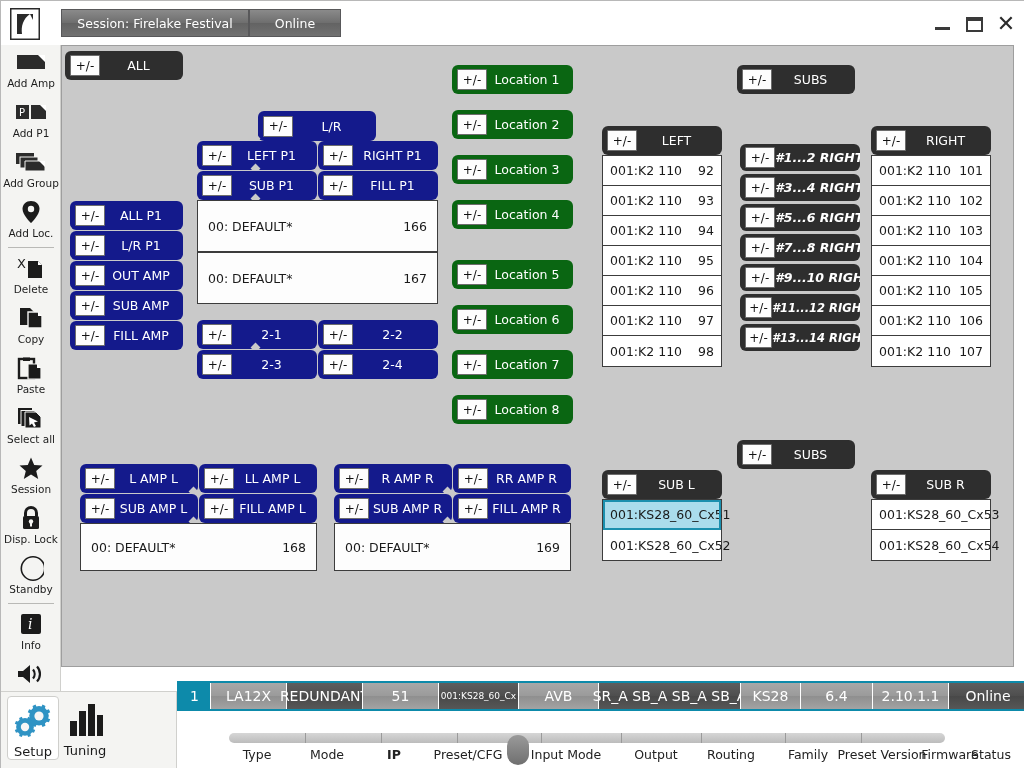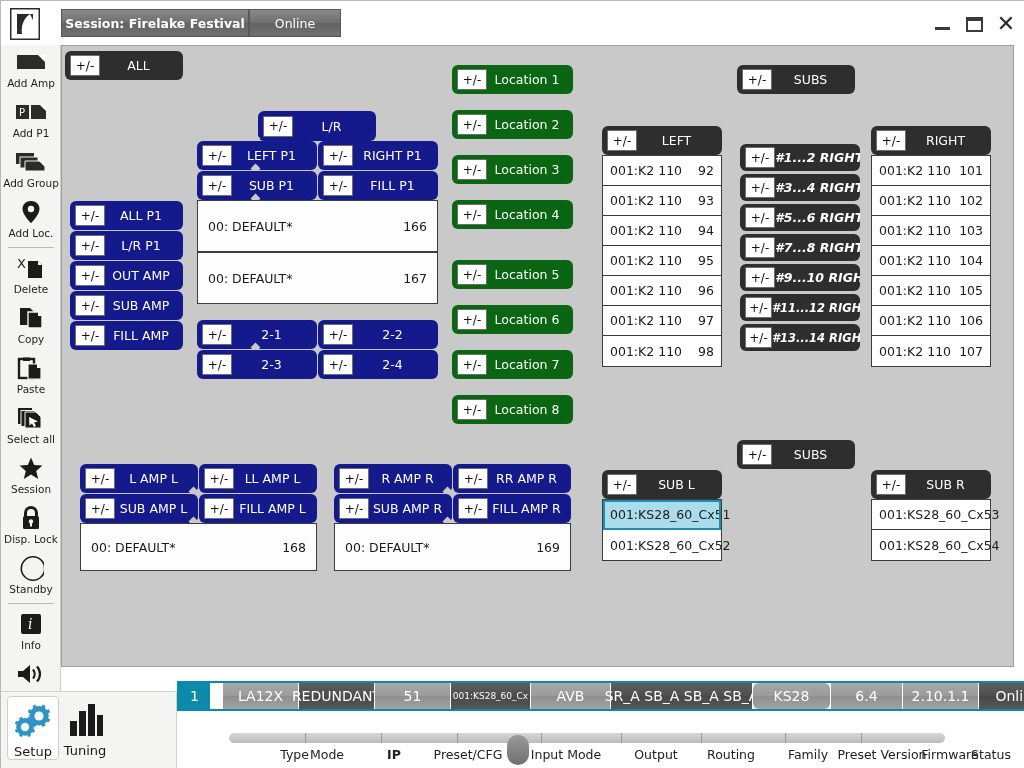--- a/index.html
+++ b/index.html
@@ -26,21 +26,21 @@
   }
   .tb-seg {
     position: absolute; top: 8px; height: 28px;
     background: linear-gradient(180deg,#8a8a8a 0%, #6e6e6e 50%, #636363 51%, #717171 100%);
     border: 1px solid #58585a;
     color: #ffffff;
     font-size: 12.5px;
     display: flex; align-items: center; justify-content: center;
     white-space: nowrap;
   }
-  #tb-session { left: 60px; width: 188px; font-weight: bold; }
+  #tb-session { left: 60px; width: 188px; }
   #tb-online  { left: 248px; width: 92px; }
   #tb-msg     { left: 340px; width: 370px; }
 
   .winbtn {
     position: absolute; top: 10px; width: 26px; height: 26px;
     display: flex; align-items: center; justify-content: center;
     color: #333; cursor: pointer;
   }
   #win-min { left: 928px; }
   #win-max { left: 960px; }
@@ -707,46 +707,46 @@
         <span class="lnum">54</span>
       </div>
     </div>
 
   </div>
 
   <div id="bottombar">
 
     <div id="statusrow">
       <div class="scell idx" style="width:32px;">1</div>
-      <div class="scell" style="width:76px;margin-left:12px;">LA12X</div>
+      <div class="scell" style="width:76px;">LA12X</div>
       <div class="scell dk" style="width:76px;">REDUNDANT</div>
       <div class="scell" style="width:76px;">51</div>
       <div class="scell dk tiny" style="width:80px;">001:KS28_60_Cx</div>
       <div class="scell" style="width:80px;">AVB</div>
       <div class="scell dk" style="width:142px;">SR_A  SB_A  SB_A  SB_A</div>
-      <div class="scell" style="width:78px;border-radius:6px;">KS28</div>
+      <div class="scell" style="width:60px;">KS28</div>
       <div class="scell" style="width:72px;">6.4</div>
       <div class="scell" style="width:76px;">2.10.1.1</div>
       <div class="scell dk" style="width:78px;">Online</div>
     </div>
 
     <div id="axiswrap">
       <div id="track">
         <div class="tick" style="left:76px;"></div>
         <div class="tick" style="left:152px;"></div>
         <div class="tick" style="left:228px;"></div>
         <div class="tick" style="left:312px;"></div>
         <div class="tick" style="left:392px;"></div>
         <div class="tick" style="left:472px;"></div>
         <div class="tick" style="left:556px;"></div>
         <div class="tick" style="left:632px;"></div>
         <div id="knob"></div>
       </div>
 
-      <div class="axlbl" style="left:52px;  width:80px;text-align:right;">Type</div>
+      <div class="axlbl" style="left:40px;  width:80px;">Type</div>
       <div class="axlbl" style="left:110px; width:80px;">Mode</div>
       <div class="axlbl" style="left:184px; width:66px;font-weight:bold;">IP</div>
       <div class="axlbl" style="left:236px; width:110px;">Preset/CFG</div>
       <div class="axlbl" style="left:334px; width:110px;">Input Mode</div>
       <div class="axlbl" style="left:434px; width:90px;">Output</div>
       <div class="axlbl" style="left:506px; width:96px;">Routing</div>
       <div class="axlbl" style="left:586px; width:90px;">Family</div>
       <div class="axlbl" style="left:650px; width:110px;">Preset Version</div>
       <div class="axlbl" style="left:728px; width:90px;">Firmware</div>
       <div class="axlbl" style="left:766px; width:96px;">Status</div>

